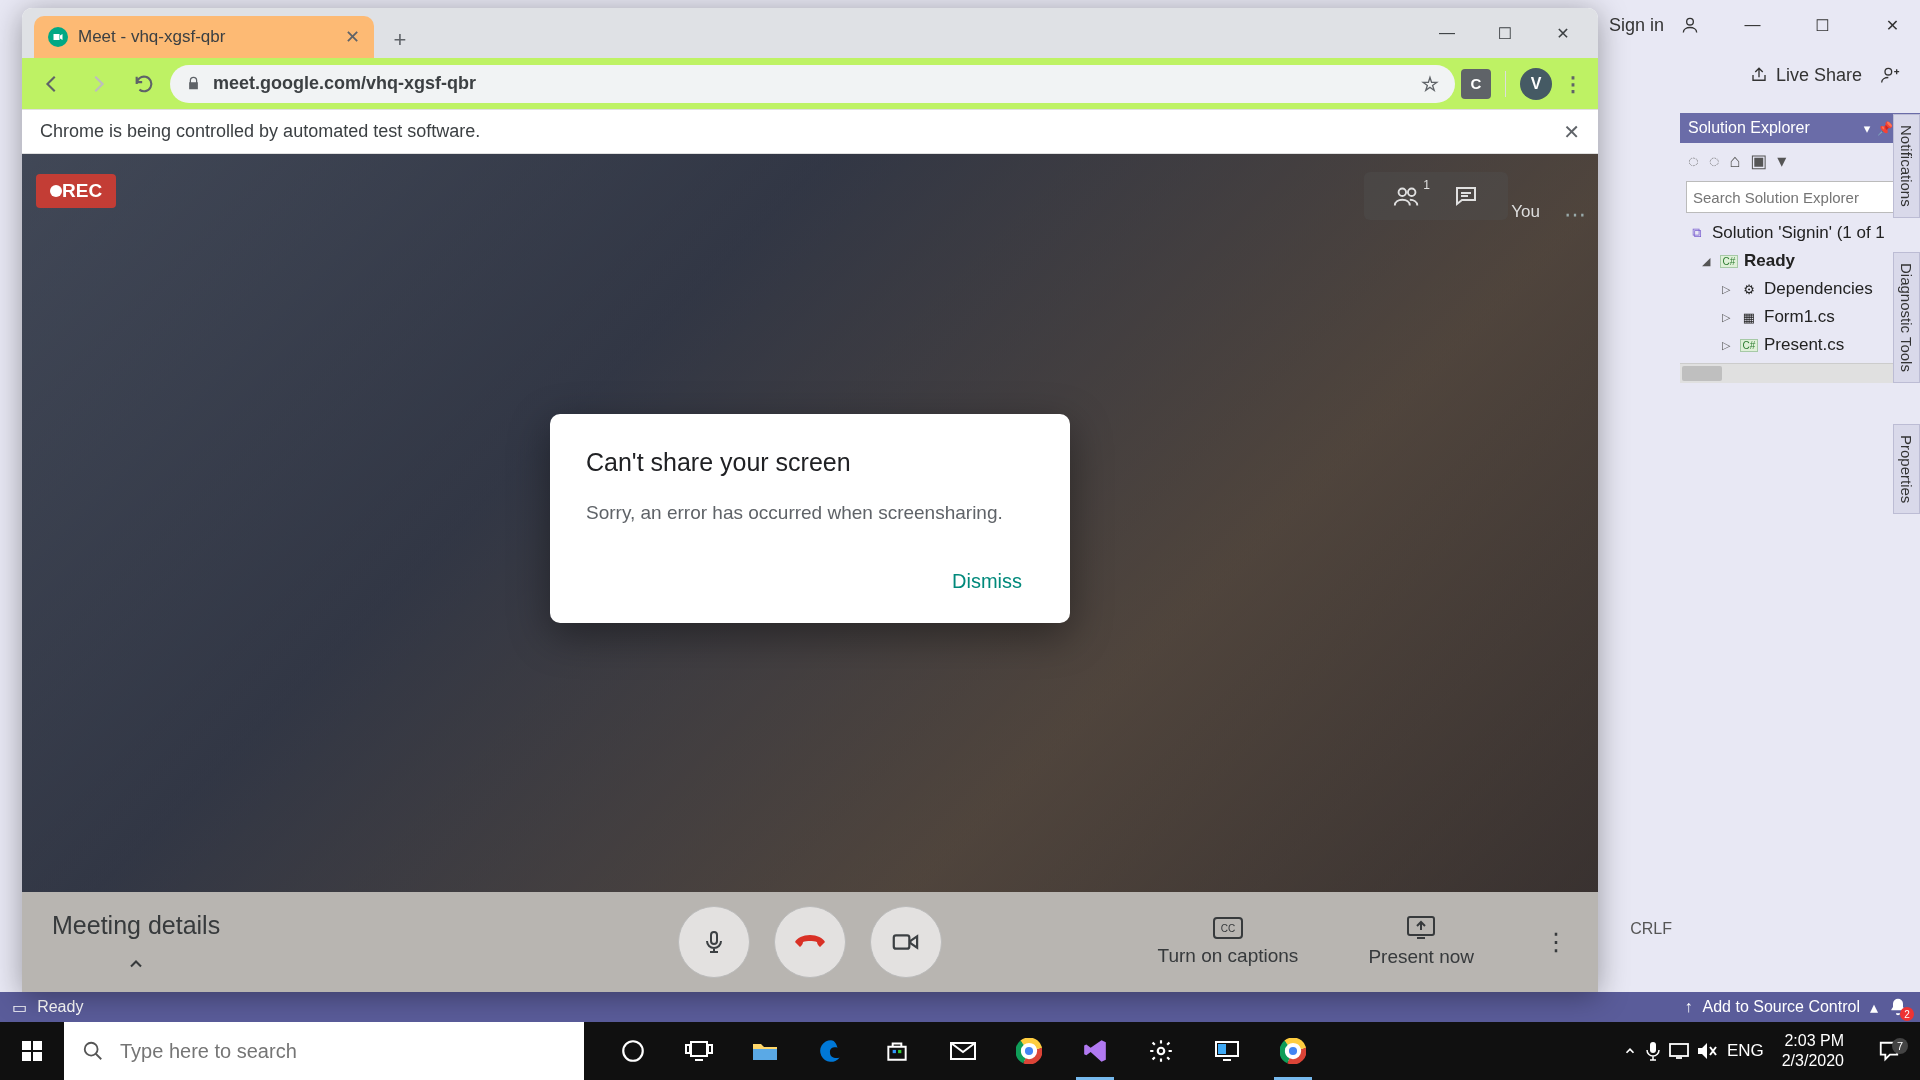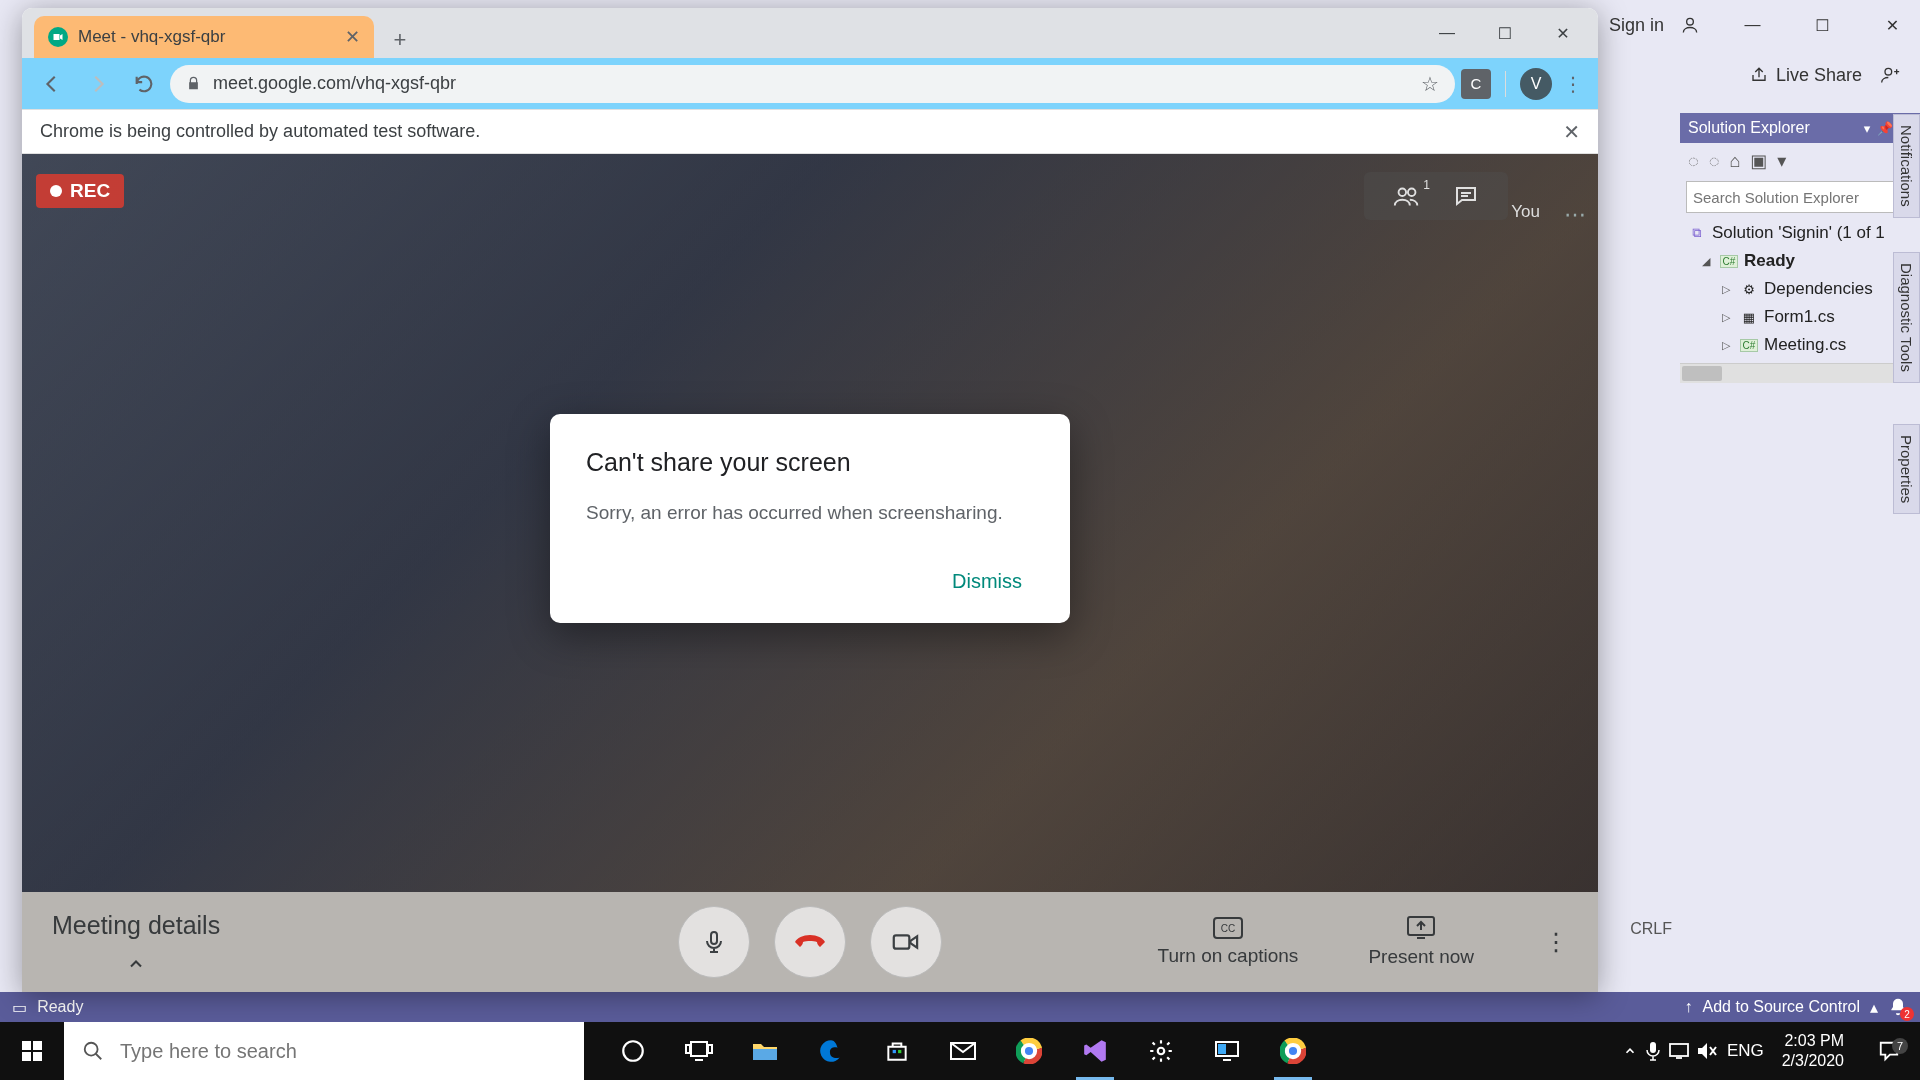--- a/index.html
+++ b/index.html
@@ -49,41 +49,41 @@
 .chrome { position:absolute; top:8px; left:22px; width:1576px; height:984px; background:#fff; border-radius:10px 10px 0 0; box-shadow:0 4px 30px rgba(0,0,0,.35); display:flex; flex-direction:column; overflow:hidden; }
 .chrome-tabs { height:50px; background:#dfe1e5; display:flex; align-items:flex-end; padding-left:12px; }
 .chrome-tab { width:340px; height:42px; background:#fdba74; border-radius:10px 10px 0 0; display:flex; align-items:center; padding:0 14px; gap:10px; font-size:17px; color:#3c4043; }
 .chrome-tab .favicon { width:20px; height:20px; border-radius:50%; background:#00a884; display:flex; align-items:center; justify-content:center; color:#fff; font-size:12px; }
 .chrome-tab .tabtitle { flex:1; white-space:nowrap; overflow:hidden; }
 .chrome-tab .tabclose { font-size:18px; color:#5f6368; }
 .chrome-newtab { width:36px; height:36px; display:flex; align-items:center; justify-content:center; font-size:22px; color:#5f6368; margin-left:8px; }
 .chrome-winctl { margin-left:auto; display:flex; align-items:center; height:100%; padding-right:6px; }
 .chrome-winctl div { width:58px; height:100%; display:flex; align-items:center; justify-content:center; font-size:16px; color:#3c4043; }
 
-.chrome-addr { height:52px; background:#7dd3fc; border-bottom:1px solid #e0e0e0; display:flex; align-items:center; padding:0 10px; gap:6px; }
+.chrome-addr { height:52px; background:#bef264; border-bottom:1px solid #e0e0e0; display:flex; align-items:center; padding:0 10px; gap:6px;font-weight:bold; }
 .chrome-addr .navbtn { width:40px; height:40px; display:flex; align-items:center; justify-content:center; color:#5f6368; font-size:20px; border-radius:50%; }
 .chrome-addr .navbtn.disabled { color:#bdbdbd; }
 .chrome-omni { flex:1; height:38px; background:#f1f3f4; border-radius:20px; display:flex; align-items:center; padding:0 16px; gap:12px; color:#3c4043; font-size:18px; }
 .chrome-omni .lock { font-size:14px; color:#5f6368; }
 .chrome-omni .url { flex:1; }
 .chrome-omni .star { color:#5f6368; font-size:20px; }
 .chrome-addr .ext { width:30px; height:30px; background:#5f6368; color:#fff; border-radius:4px; display:flex; align-items:center; justify-content:center; font-size:15px; }
 .chrome-addr .avatar { width:32px; height:32px; border-radius:50%; background:#455a64; color:#fff; display:flex; align-items:center; justify-content:center; font-size:16px; }
 .chrome-addr .menu3 { width:30px; text-align:center; color:#5f6368; font-size:20px; }
 
 .chrome-infobar { height:44px; background:#fff; border-bottom:1px solid #e0e0e0; display:flex; align-items:center; padding:0 18px; font-size:18px; color:#3c4043; }
 .chrome-infobar .ibclose { margin-left:auto; font-size:20px; color:#5f6368; }
 
 
 .meet { flex:1; position:relative; background:#2a2a2a; }
 .meet-video { position:absolute; inset:0; bottom:100px; background:
   linear-gradient(rgba(30,30,40,.55),rgba(30,30,40,.55)),
   linear-gradient(135deg,#6b7a8f 0%,#4a5568 35%,#8b7355 70%,#5a4a3a 100%);
 }
-.meet-rec { position:absolute; top:20px; left:14px; background:rgba(210,60,50,.9); color:#fff; padding:6px 14px; border-radius:4px; font-size:19px; font-weight:600; display:flex; align-items:center; gap:8px; }
+.meet-rec { position:absolute; top:20px; left:14px; background:rgba(210,60,50,.9); color:#fff; padding:6px 14px; border-radius:4px; font-size:19px; font-weight:600; display:flex; align-items:center; }
 .meet-rec .dot { width:12px; height:12px; background:#fff; border-radius:50%; }
 .meet-topright { position:absolute; top:18px; right:90px; display:flex; gap:30px; background:rgba(80,80,80,.4); padding:12px 28px; border-radius:6px; }
 .meet-topright .mri { color:#e0e0e0; font-size:26px; position:relative; }
 .meet-topright .mri .sup { position:absolute; top:-6px; right:-8px; font-size:12px; }
 .meet-you { position:absolute; top:48px; right:58px; color:#ddd; font-size:17px; }
 .meet-more3 { position:absolute; top:48px; right:10px; color:#9aa; font-size:22px; letter-spacing:2px; }
 
 .meet-dialog { position:absolute; top:260px; left:50%; transform:translateX(-50%); width:520px; background:#fff; border-radius:10px; box-shadow:0 12px 40px rgba(0,0,0,.4); padding:34px 36px 22px; }
 .meet-dialog h2 { font-size:25px; font-weight:400; color:#202124; margin-bottom:22px; }
 .meet-dialog p { font-size:19px; color:#5f6368; line-height:1.5; margin-bottom:34px; }
@@ -186,21 +186,21 @@
         <span>Dependencies</span>
       </div>
       <div class="node lvl2">
         <span class="arrow">▷</span>
         <span class="icn">▦</span>
         <span>Form1.cs</span>
       </div>
       <div class="node lvl2">
         <span class="arrow">▷</span>
         <span class="icn cs-icn">C#</span>
-        <span>Meeting.cs</span>
+        <span>Present.cs</span>
       </div>
     </div>
     <div class="vs-hscroll"></div>
     <div class="vs-right-tabs">
       <div class="tab">Solution E...</div>
       <div class="tab active">Team Expl...</div>
     </div>
   </div>
 
   <div class="vt" style="top:114px">Notifications</div>

